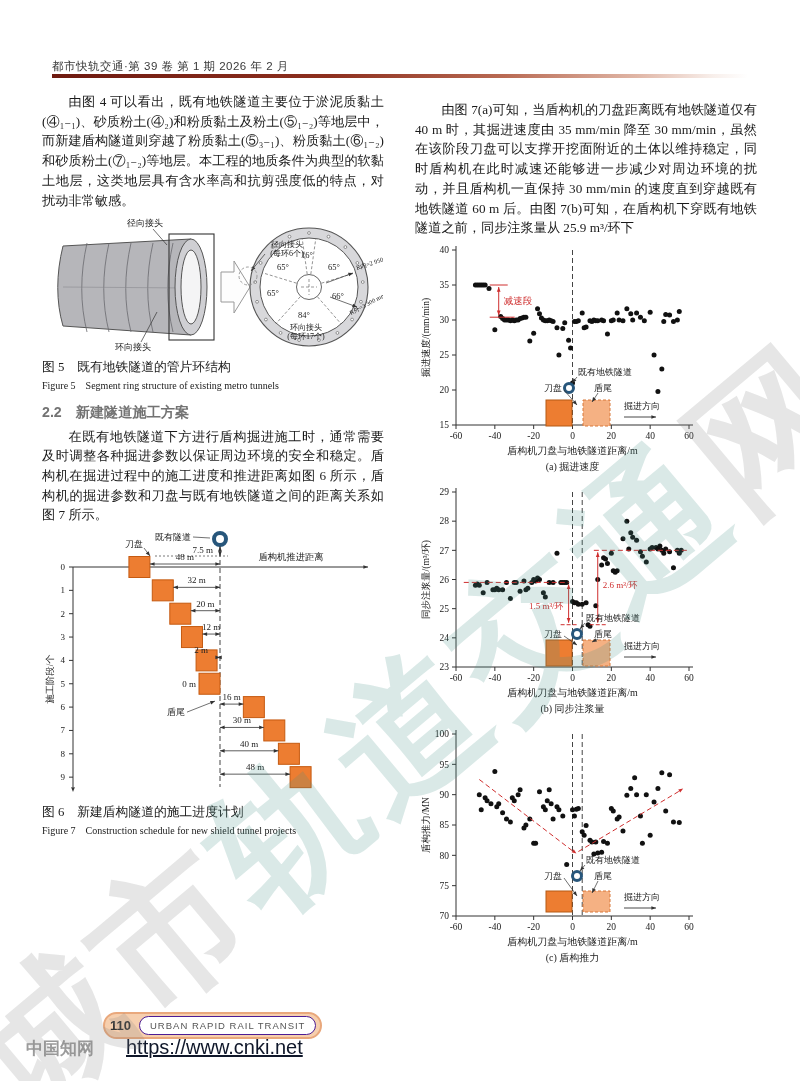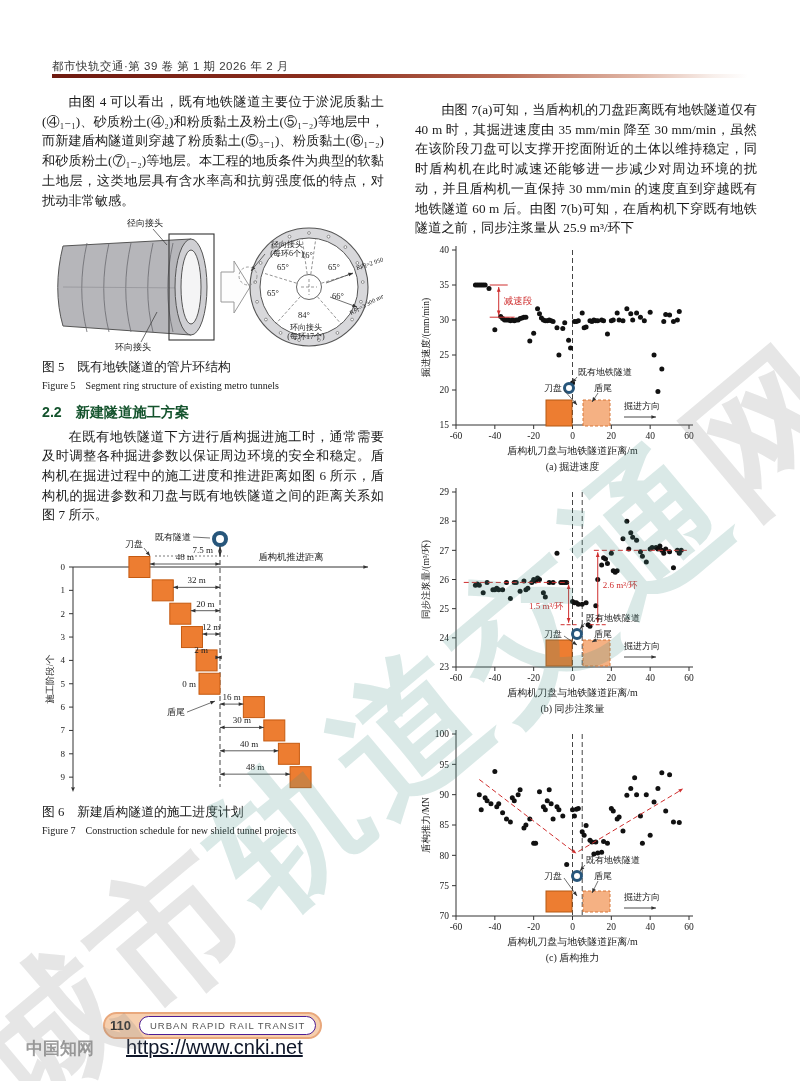--- a/index.html
+++ b/index.html
@@ -8,21 +8,21 @@
     font-family:"Liberation Serif","DejaVu Serif",serif;color:#1a1a1a;overflow:hidden;
   }
   .hdr{position:absolute;left:52px;top:59px;font-family:"Liberation Sans","DejaVu Sans",sans-serif;
     font-size:11.5px;color:#3a3a3a;letter-spacing:.5px;}
   .rule{position:absolute;left:52px;top:74px;width:696px;height:4px;
     background:linear-gradient(to right,#6e1a10 0%,#8d2f1e 40%,#b96a53 65%,#e0b6a6 84%,#f8efeb 95%,#ffffff 100%);}
   .col{position:absolute;width:342px;}
   .col-left{left:42px;top:92px;}
   .col-right{left:415px;top:100px;}
   .para{font-size:13.2px;line-height:19.7px;text-align:justify;text-indent:2em;margin:0 0 1px 0;}
-  .sec-head{font-family:"Liberation Sans","DejaVu Sans",sans-serif;color:#14532d;font-weight:bold;
+  .sec-head{font-family:"Liberation Sans","DejaVu Sans",sans-serif;color:#737373;font-weight:bold;
     font-size:14.2px;margin:9px 0 5px 0;}
   .sec-head .num{margin-right:14px;}
   .figcap{text-align:left;line-height:1.55;margin:2px 0 0 0;}
   .figcap .zh{font-size:12.8px;}
   .figcap .en{font-size:10px;}
   svg{display:block;margin:4px auto 0 auto;}
   .wm-diag{position:absolute;left:-70px;top:1005px;transform:rotate(-40deg);transform-origin:0 0;
     font-size:148px;font-weight:bold;white-space:nowrap;letter-spacing:8px;z-index:3;pointer-events:none;
     font-family:"Liberation Serif","DejaVu Serif",serif;}
   .wm-diag .g{color:rgba(128,128,128,0.20);}

